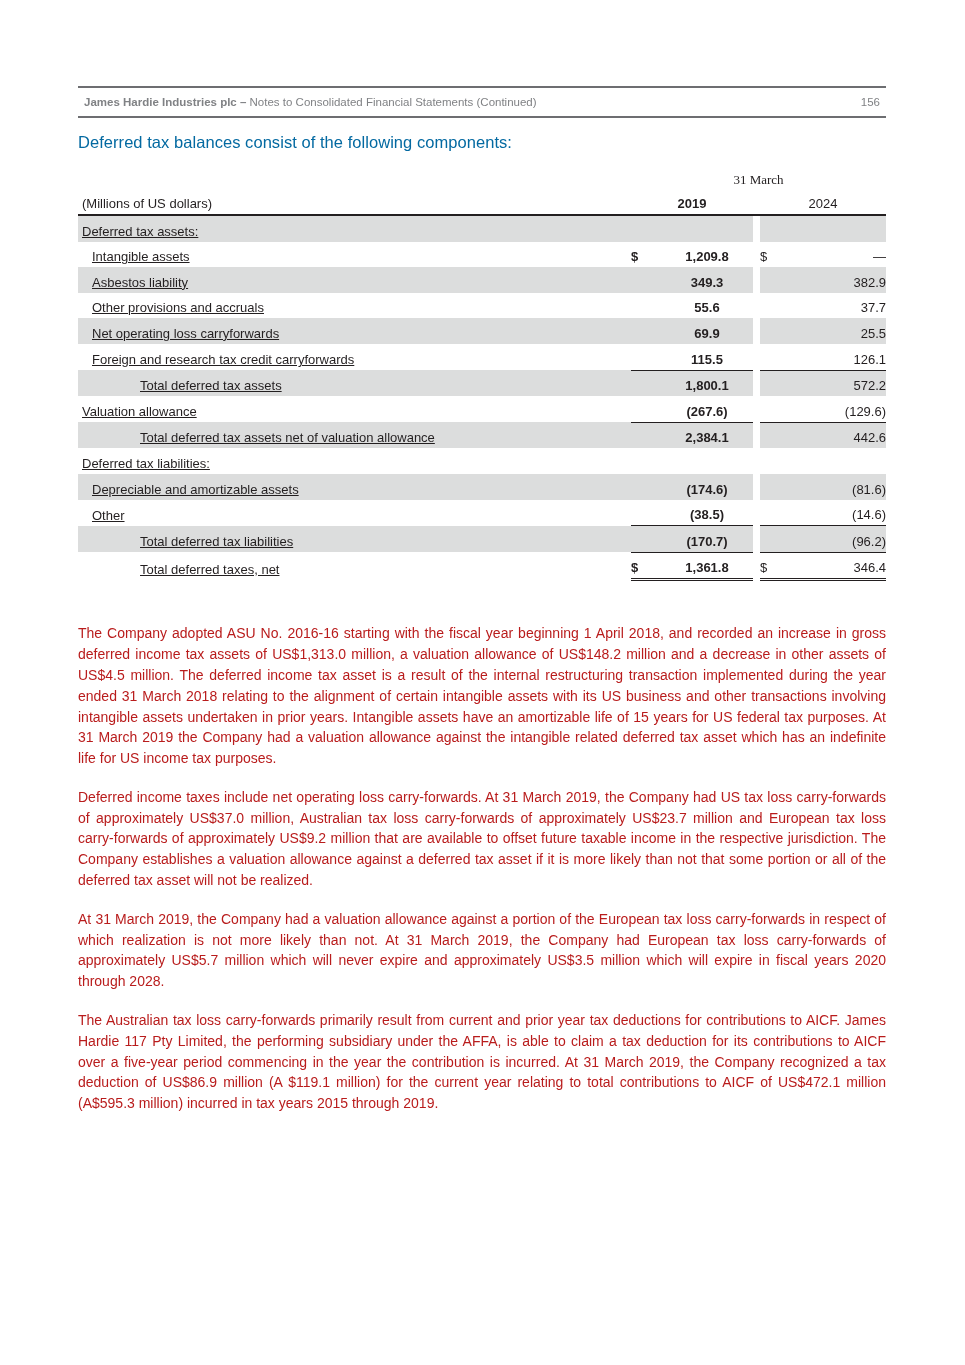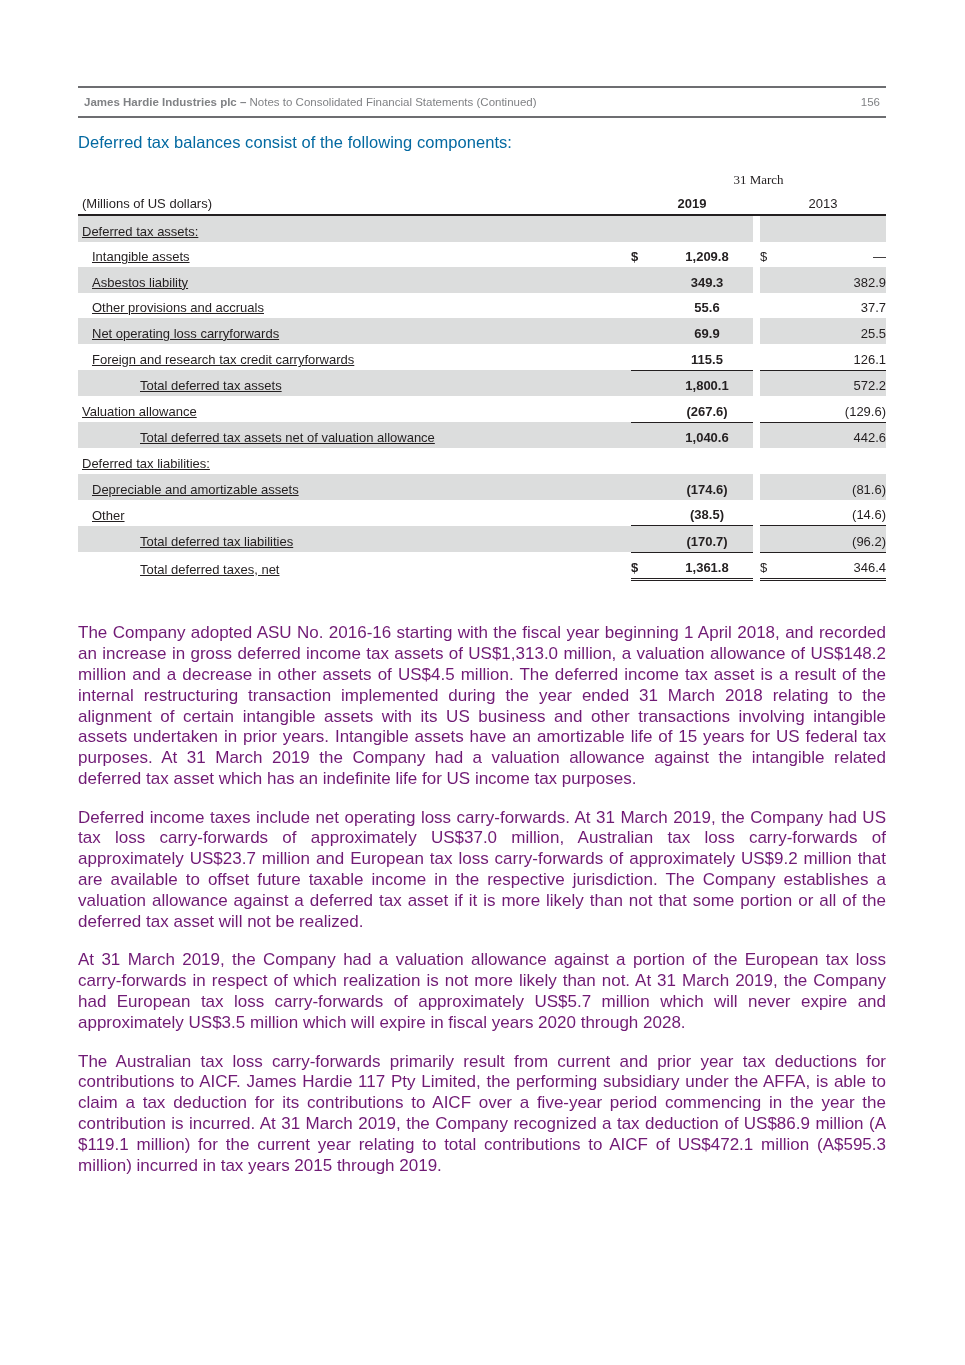--- a/index.html
+++ b/index.html
@@ -97,24 +97,24 @@
       border-top: 1.5px solid #231f20;
       border-bottom: 3px double #231f20;
     }
 
     
     .notes {
       margin-top: 42px;
     }
     .notes p {
       margin: 0 0 18px 0;
-      font-size: 17px;
+      font-size: 14px;
       line-height: 20.8px;
       text-align: justify;
-      color: #701a75;
+      color: #b91c1c;
     }
   </style>
 </head>
 <body>
 
 <div class="page">
 
   <div class="running-header">
     <div>
       <span class="company">James Hardie Industries plc –</span>
@@ -136,21 +136,21 @@
     </colgroup>
     <tbody id="fin-tbody">
       <tr class="head-period">
         <td></td>
         <td colspan="5" class="period-label">31 March</td>
       </tr>
       <tr class="head-years">
         <td class="rule-bottom lbl-l0">(Millions of US dollars)</td>
         <td colspan="2" class="rule-bottom year-2019">2019</td>
         <td class="rule-bottom"></td>
-        <td colspan="2" class="rule-bottom year-2018">2013</td>
+        <td colspan="2" class="rule-bottom year-2018">2024</td>
       </tr>
     <tr class="shaded">
           <td class="lbl lbl-l0">Deferred tax assets:</td>
           <td class="sym num-cell"></td>
           <td class="v19 num-cell"></td>
           <td class="gap"></td>
           <td class="sym num-cell"></td>
           <td class="v18 num-cell"></td>
         </tr>
         <tr>
@@ -205,21 +205,21 @@
           <td class="lbl lbl-l0">Valuation allowance</td>
           <td class="sym num-cell"></td>
           <td class="v19 num-cell">(267.6)</td>
           <td class="gap"></td>
           <td class="sym num-cell"></td>
           <td class="v18 num-cell">(129.6)</td>
         </tr>
         <tr class="shaded rule-above">
           <td class="lbl lbl-l2">Total deferred tax assets net of valuation allowance</td>
           <td class="sym num-cell"></td>
-          <td class="v19 num-cell">1,040.6</td>
+          <td class="v19 num-cell">2,384.1</td>
           <td class="gap"></td>
           <td class="sym num-cell"></td>
           <td class="v18 num-cell">442.6</td>
         </tr>
         <tr>
           <td class="lbl lbl-l0">Deferred tax liabilities:</td>
           <td class="sym num-cell"></td>
           <td class="v19 num-cell"></td>
           <td class="gap"></td>
           <td class="sym num-cell"></td>

